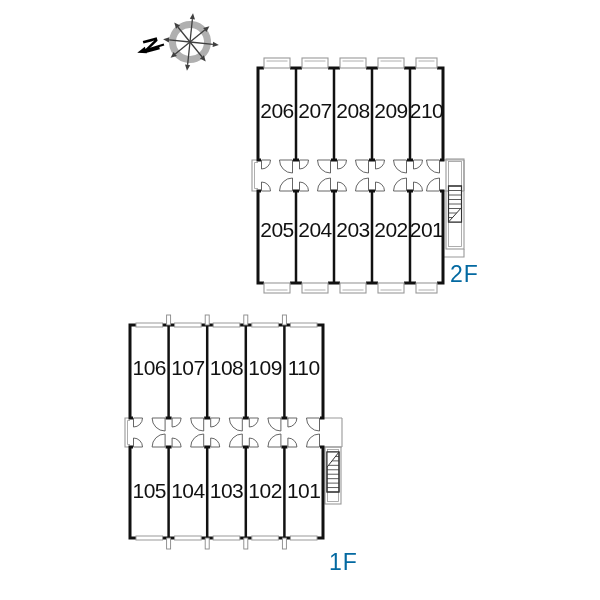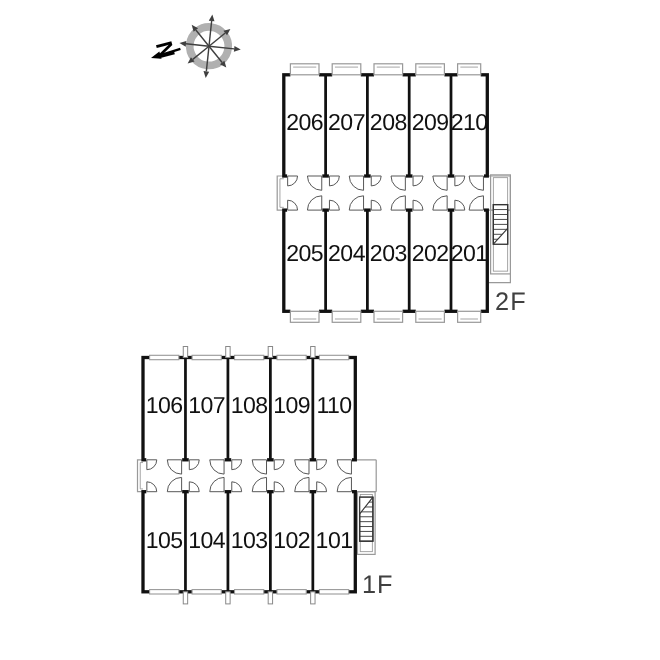--- a/index.html
+++ b/index.html
@@ -1,19 +1,19 @@
 <!DOCTYPE html>
 <html><head>
 <meta charset="utf-8">
 <style>
   html,body{margin:0;padding:0;background:#fff;}
   #canvas{position:relative;width:600px;height:600px;background:#fff;
           font-family:"Liberation Sans",sans-serif;overflow:hidden;}
   #plan-svg{position:absolute;left:0;top:0;}
-  .floor-label{position:absolute;font-size:23px;color:#404040;letter-spacing:1px;}
+  .floor-label{position:absolute;font-size:23px;color:#0369a1;letter-spacing:1px;}
   #north-label{position:absolute;left:144px;top:33px;font-size:21px;font-weight:bold;
                color:#000;transform:rotate(-105deg);transform-origin:center;}
   text.room-num{font-family:"Liberation Sans",sans-serif;}
 </style>
 </head>
 <body>
 
 <div id="canvas">
   <svg id="plan-svg" width="600" height="600" viewBox="0 0 600 600">
       <g>
@@ -240,15 +240,15 @@
           <line x1="190" y1="42" x2="176.5649711574556" y2="55.435028842544405" stroke="#3f3f3f" stroke-width="1.3"></line>
           <polygon points="172.3223304703363,59.67766952966369 174.72649352637058,53.596551211459385 178.40344878854063,57.273506473629425" fill="#3f3f3f" stroke="none"></polygon>
           <line x1="190" y1="42" x2="176.5649711574556" y2="28.564971157455595" stroke="#3f3f3f" stroke-width="1.3"></line>
           <polygon points="172.3223304703363,24.32233047033631 178.40344878854063,26.72649352637057 174.72649352637058,30.40344878854062" fill="#3f3f3f" stroke="none"></polygon>
         </g>
         <line x1="164" y1="44.5" x2="143" y2="51" stroke="#000" stroke-width="2.2"></line>
         <polygon points="137.26828465585191,52.77410236842678 144.8605329966322,46.864976787436035 146.87118234751588,53.36092084413718" fill="#000" stroke="none"></polygon>
       </g>
     </svg>
   <div class="floor-label" style="left:450px;top:261px">2F</div>
-  <div class="floor-label" style="left:329px;top:518px">1F</div>
+  <div class="floor-label" style="left:329px;top:549px">1F</div>
   <div id="north-label">N</div>
 </div>
 
 </body></html>

